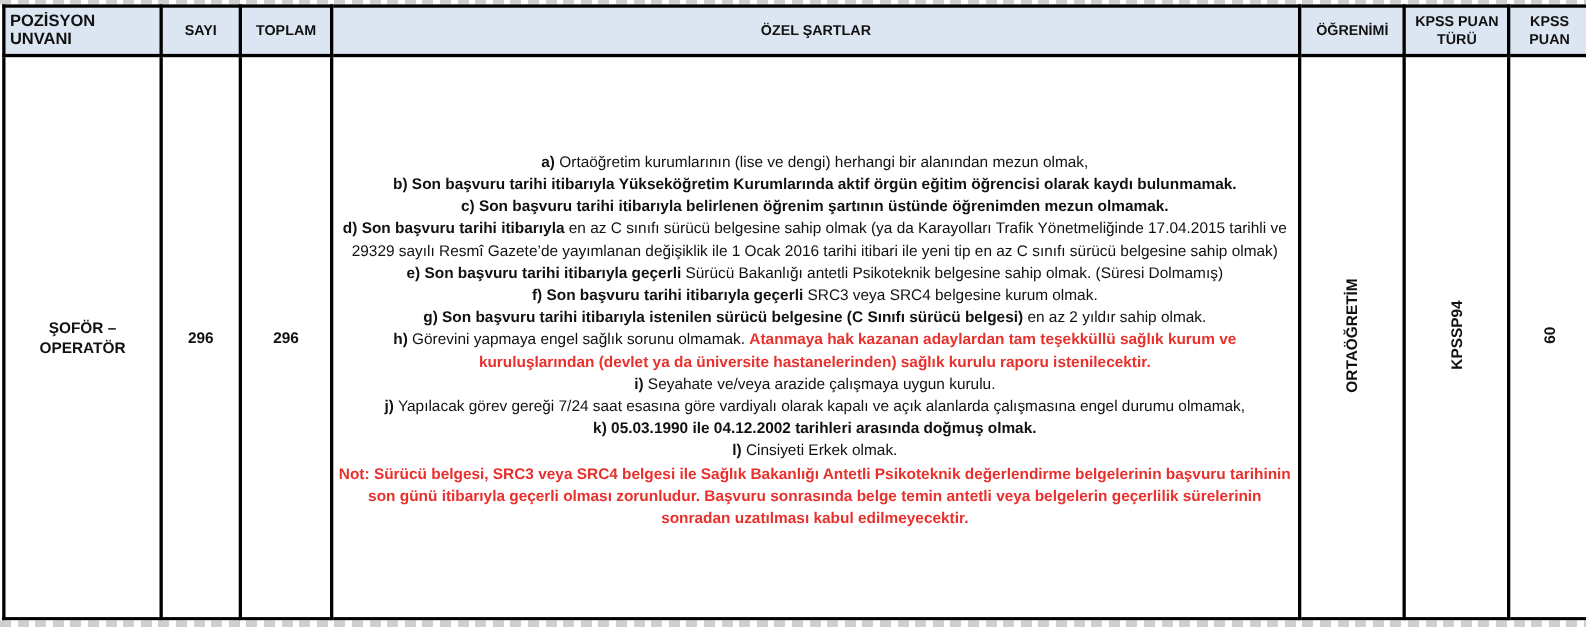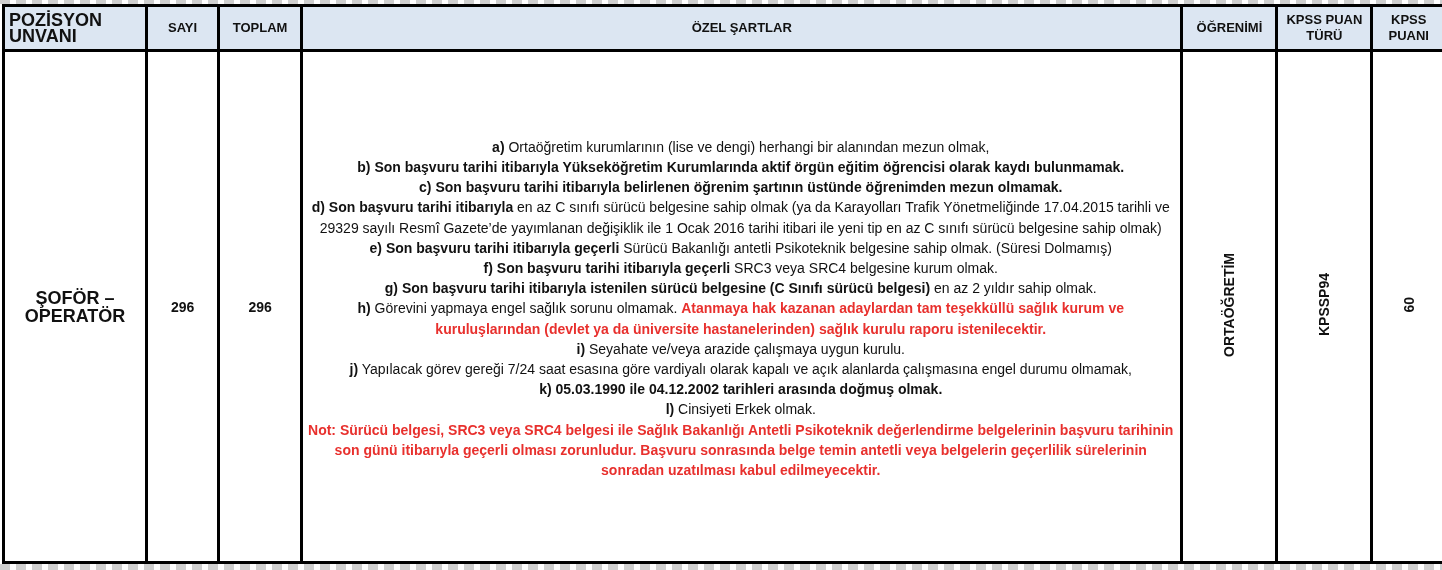--- a/index.html
+++ b/index.html
@@ -30,21 +30,21 @@
     table.sheet th {
       background: #dce6f2;
       color: #111;
       font-weight: bold;
       font-size: 13px;
       height: 42px;
       text-align: center;
       vertical-align: middle;
       line-height: 16px;
     }
-    table.sheet th.left { text-align: left; padding-left: 4px; font-size: 18px; }
+    table.sheet th.left { text-align: left; padding-left: 4px; font-size: 15px; }
     table.sheet td {
       height: 505px;
       vertical-align: middle;
       text-align: center;
       font-weight: bold;
       font-size: 14px;
       color: #111;
     }
     td.last-col, th.last-col { border-right: none !important; }
     td.details {
@@ -58,21 +58,21 @@
     .line { display: block; white-space: normal; }
     .b { font-weight: bold; }
     .red { color: #e8302d; font-weight: bold; }
     .vert {
       display: inline-block;
       writing-mode: vertical-rl;
       transform: rotate(180deg);
       font-weight: bold;
       font-size: 14px;
     }
-    .pos-title { line-height: 18px; font-size: 18px; }
+    .pos-title { line-height: 18px; font-size: 14px; }
   </style>
 </head>
 <body>
 
 <table class="sheet">
   <colgroup>
     <col style="width:143px">
     <col style="width:72px">
     <col style="width:83px">
     <col style="width:880px">
@@ -86,21 +86,21 @@
       <th>SAYI</th>
       <th>TOPLAM</th>
       <th>ÖZEL ŞARTLAR</th>
       <th>ÖĞRENİMİ</th>
       <th>
         <span>KPSS PUAN</span><br>
         <span>TÜRÜ</span>
       </th>
       <th class="last-col">
         <span>KPSS</span><br>
-        <span>PUANI</span>
+        <span>PUAN</span>
       </th>
     </tr>
   </thead>
   <tbody>
     <tr>
       <td>
         <div class="pos-title">
           <span>ŞOFÖR –</span><br>
           <span>OPERATÖR</span>
         </div>

